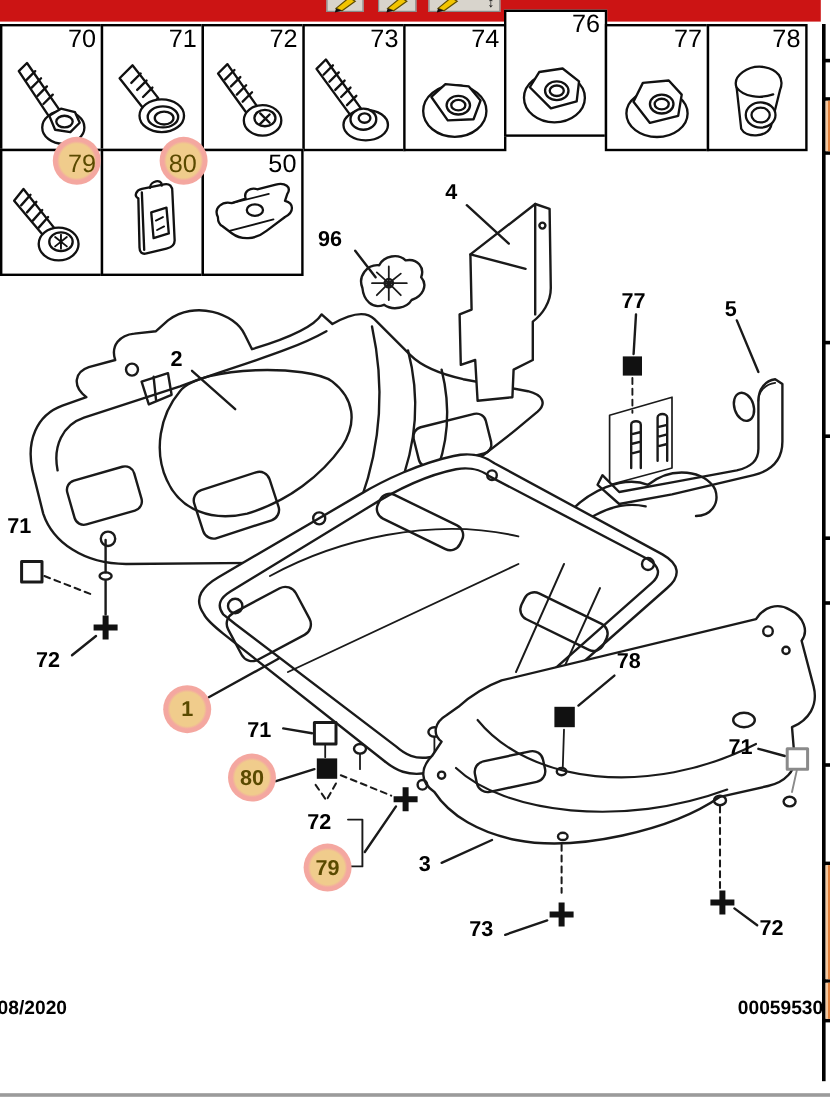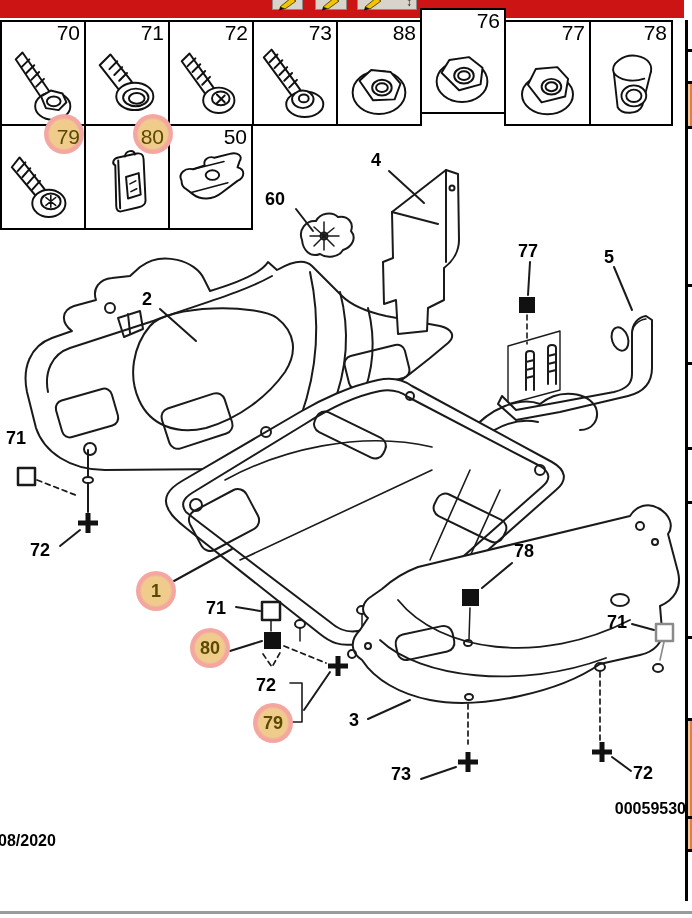--- a/index.html
+++ b/index.html
@@ -103,21 +103,21 @@
       <g transform="translate(0,18)" stroke="#111" stroke-width="2" fill="#fff" stroke-linejoin="round" stroke-linecap="round">
         <path d="M10,18 L18,10 L48,52 L40,59 Z"></path>
         <path d="M16,23 L24,15 M21,29 L29,21 M26,36 L34,28 M31,42 L39,34 M36,49 L44,41" fill="none"></path>
         <ellipse cx="52" cy="66" rx="19" ry="13"></ellipse>
         <ellipse cx="50" cy="61" rx="11" ry="9"></ellipse>
         <ellipse cx="51" cy="60" rx="5" ry="4"></ellipse>
       </g>
     </svg>
   </div>
   <div class="cell" style="left:336px;top:20px;width:86px;height:106px;">
-    <span class="num">88</span>
+    <span class="num">74</span>
     <svg viewBox="0 0 84 104">
       <g transform="translate(0,18)" stroke="#111" stroke-width="2" fill="#fff" stroke-linejoin="round" stroke-linecap="round">
         <ellipse cx="42" cy="54" rx="27" ry="22"></ellipse>
         <path d="M22,42 L34,31 L54,33 L64,45 L58,61 L36,62 Z"></path>
         <ellipse cx="45" cy="49" rx="10" ry="8"></ellipse>
         <ellipse cx="45" cy="49" rx="6" ry="4.5"></ellipse>
       </g>
     </svg>
   </div>
   <div class="cell" style="left:420px;top:8px;width:86px;height:106px;">
@@ -307,21 +307,21 @@
         <ellipse cx="468" cy="643" rx="4" ry="3"></ellipse>
         <rect x="656" y="624" width="17" height="17" fill="#fff" stroke="#8a8a8a" stroke-width="2.5"></rect>
         <path d="M664,642 L660,660" stroke="#8a8a8a" stroke-width="1.6"></path>
         <use href="#plus" transform="translate(468,762)" fill="#111" stroke="none"></use>
         <use href="#plus" transform="translate(602,752)" fill="#111" stroke="none"></use>
       </g>
     </g>
   </svg>
 
   <div class="co" style="left:142px;top:289px;">2</div>
-  <div class="co" style="left:265px;top:189px;">60</div>
+  <div class="co" style="left:265px;top:189px;">96</div>
   <div class="co" style="left:371px;top:150px;">4</div>
   <div class="co" style="left:518px;top:241px;">77</div>
   <div class="co" style="left:604px;top:247px;">5</div>
   <div class="co" style="left:6px;top:428px;">71</div>
   <div class="co" style="left:30px;top:540px;">72</div>
   <div class="co circled" style="left:136px;top:571px;">
     <span>1</span>
   </div>
   <div class="co" style="left:206px;top:598px;">71</div>
   <div class="co circled" style="left:190px;top:628px;">
@@ -347,16 +347,16 @@
   <div class="tick" style="top:501px;"></div>
   <div class="tick" style="top:636px;"></div>
   <div class="tick" style="top:718px;"></div>
   <div class="tick" style="top:816px;"></div>
   <div class="tick" style="top:849px;"></div>
   <div class="rowhl" style="top:84px;height:42px;"></div>
   <div class="rowhl" style="top:721px;height:95px;"></div>
   <div class="rowhl" style="top:819px;height:30px;"></div>
 
   <div class="foot" style="left:-2px;top:832px;">08/2020</div>
-  <div class="foot" style="right:6px;top:800px;padding-left:40px;">00059530</div>
+  <div class="foot" style="right:6px;top:832px;padding-left:40px;">00059530</div>
   <div class="bottom-rule"></div>
 
 </div>
 
 </body></html>

